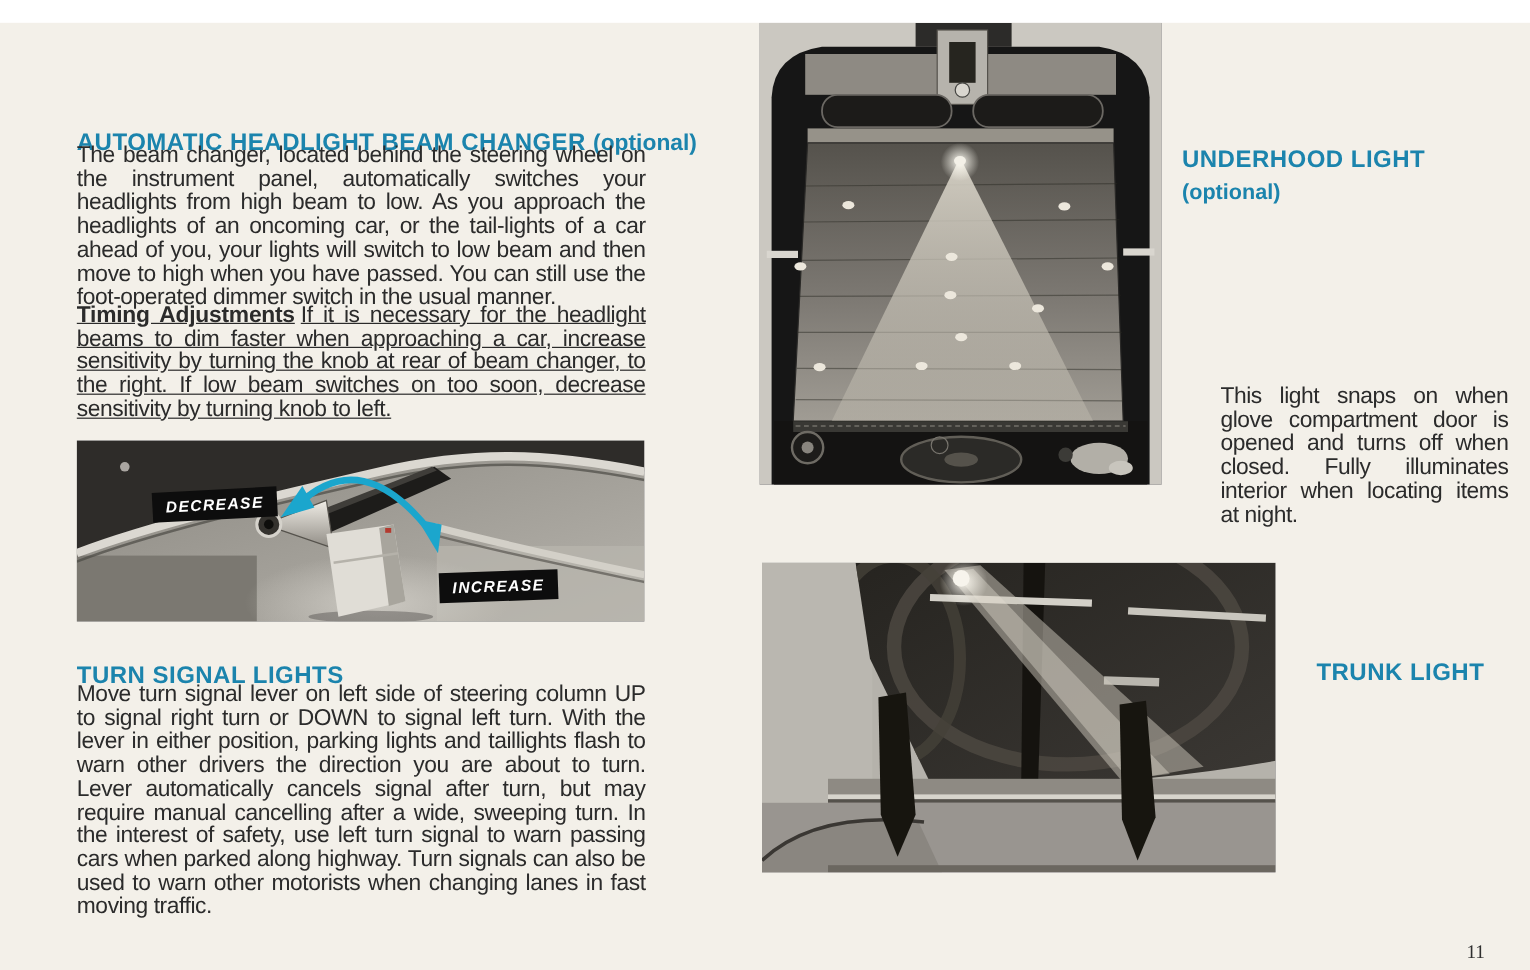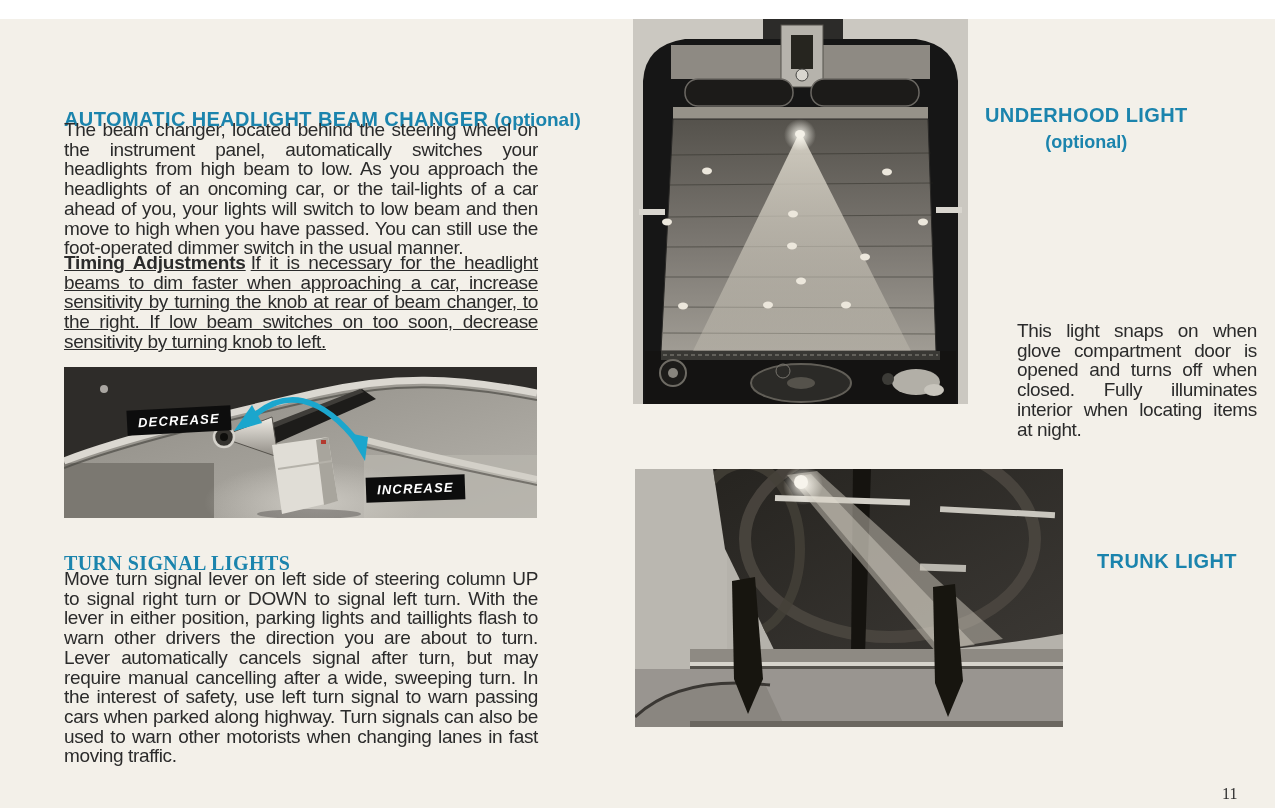--- a/index.html
+++ b/index.html
@@ -94,21 +94,21 @@
       <g fill="#1ba6cd">
         <path d="M184,54 Q238,2 296,78" stroke="#1ba6cd" stroke-width="5.5" fill="none" stroke-linecap="round"></path>
         <polygon points="170,64 188,38 198,56"></polygon>
         <polygon points="301,94 284,66 304,70"></polygon>
       </g>
     </svg>
     <div class="photo-label label-decrease">DECREASE</div>
     <div class="photo-label label-increase">INCREASE</div>
   </div>
 
-  <h1 class="heading" style="left:64px; top:518px;font-family:Liberation Serif, serif;">
+  <h1 class="heading" style="left:64px; top:518px;">
     <span>TURN SIGNAL LIGHTS</span>
   </h1>
 
   <p class="body-text" style="left:64px; top:550px; width:474px;">Move turn signal lever on left side of steering column UP to signal right turn or DOWN to signal left turn. With the lever in either position, parking lights and taillights flash to warn other drivers the direction you are about to turn. Lever automatically cancels signal after turn, but may require manual cancelling after a wide, sweeping turn. In the interest of safety, use left turn signal to warn passing cars when parked along highway. Turn signals can also be used to warn other motorists when changing lanes in fast moving traffic.</p>
 
   <div class="photo" style="left:633px; top:0; width:335px; height:385px;">
     <svg width="335" height="385" viewBox="0 0 335 385">
       <defs>
         <linearGradient id="padG" x1="0" y1="0" x2="0" y2="1">
           <stop offset="0" stop-color="#55524c"></stop>
@@ -213,21 +213,21 @@
       <path d="M0,250 Q40,205 130,215 L150,258 L0,258 Z" fill="#8a8680"></path>
       <path d="M0,248 Q45,206 135,216" fill="none" stroke="#3a3733" stroke-width="3"></path>
       <rect x="55" y="252" width="373" height="6" fill="#6b6760"></rect>
       <g fill="#17150f">
         <polygon points="97,112 120,108 128,210 113,245 99,210"></polygon>
         <polygon points="298,118 320,115 328,212 313,248 300,214"></polygon>
       </g>
     </svg>
   </div>
 
-  <h1 class="heading heading-2line" style="left:985px; top:70px;text-align:center;">
+  <h1 class="heading heading-2line" style="left:985px; top:88px;">
     <span>UNDERHOOD LIGHT</span>
     <span class="suffix">(optional)</span>
   </h1>
 
 
   <p class="body-text" style="left:1017px; top:302px; width:240px;">This light snaps on when glove com­partment door is opened and turns off when closed. Fully illuminates interior when locating items at night.</p>
 
   <h1 class="heading" style="left:1097px; top:516px;">
     <span>TRUNK LIGHT</span>
   </h1>

